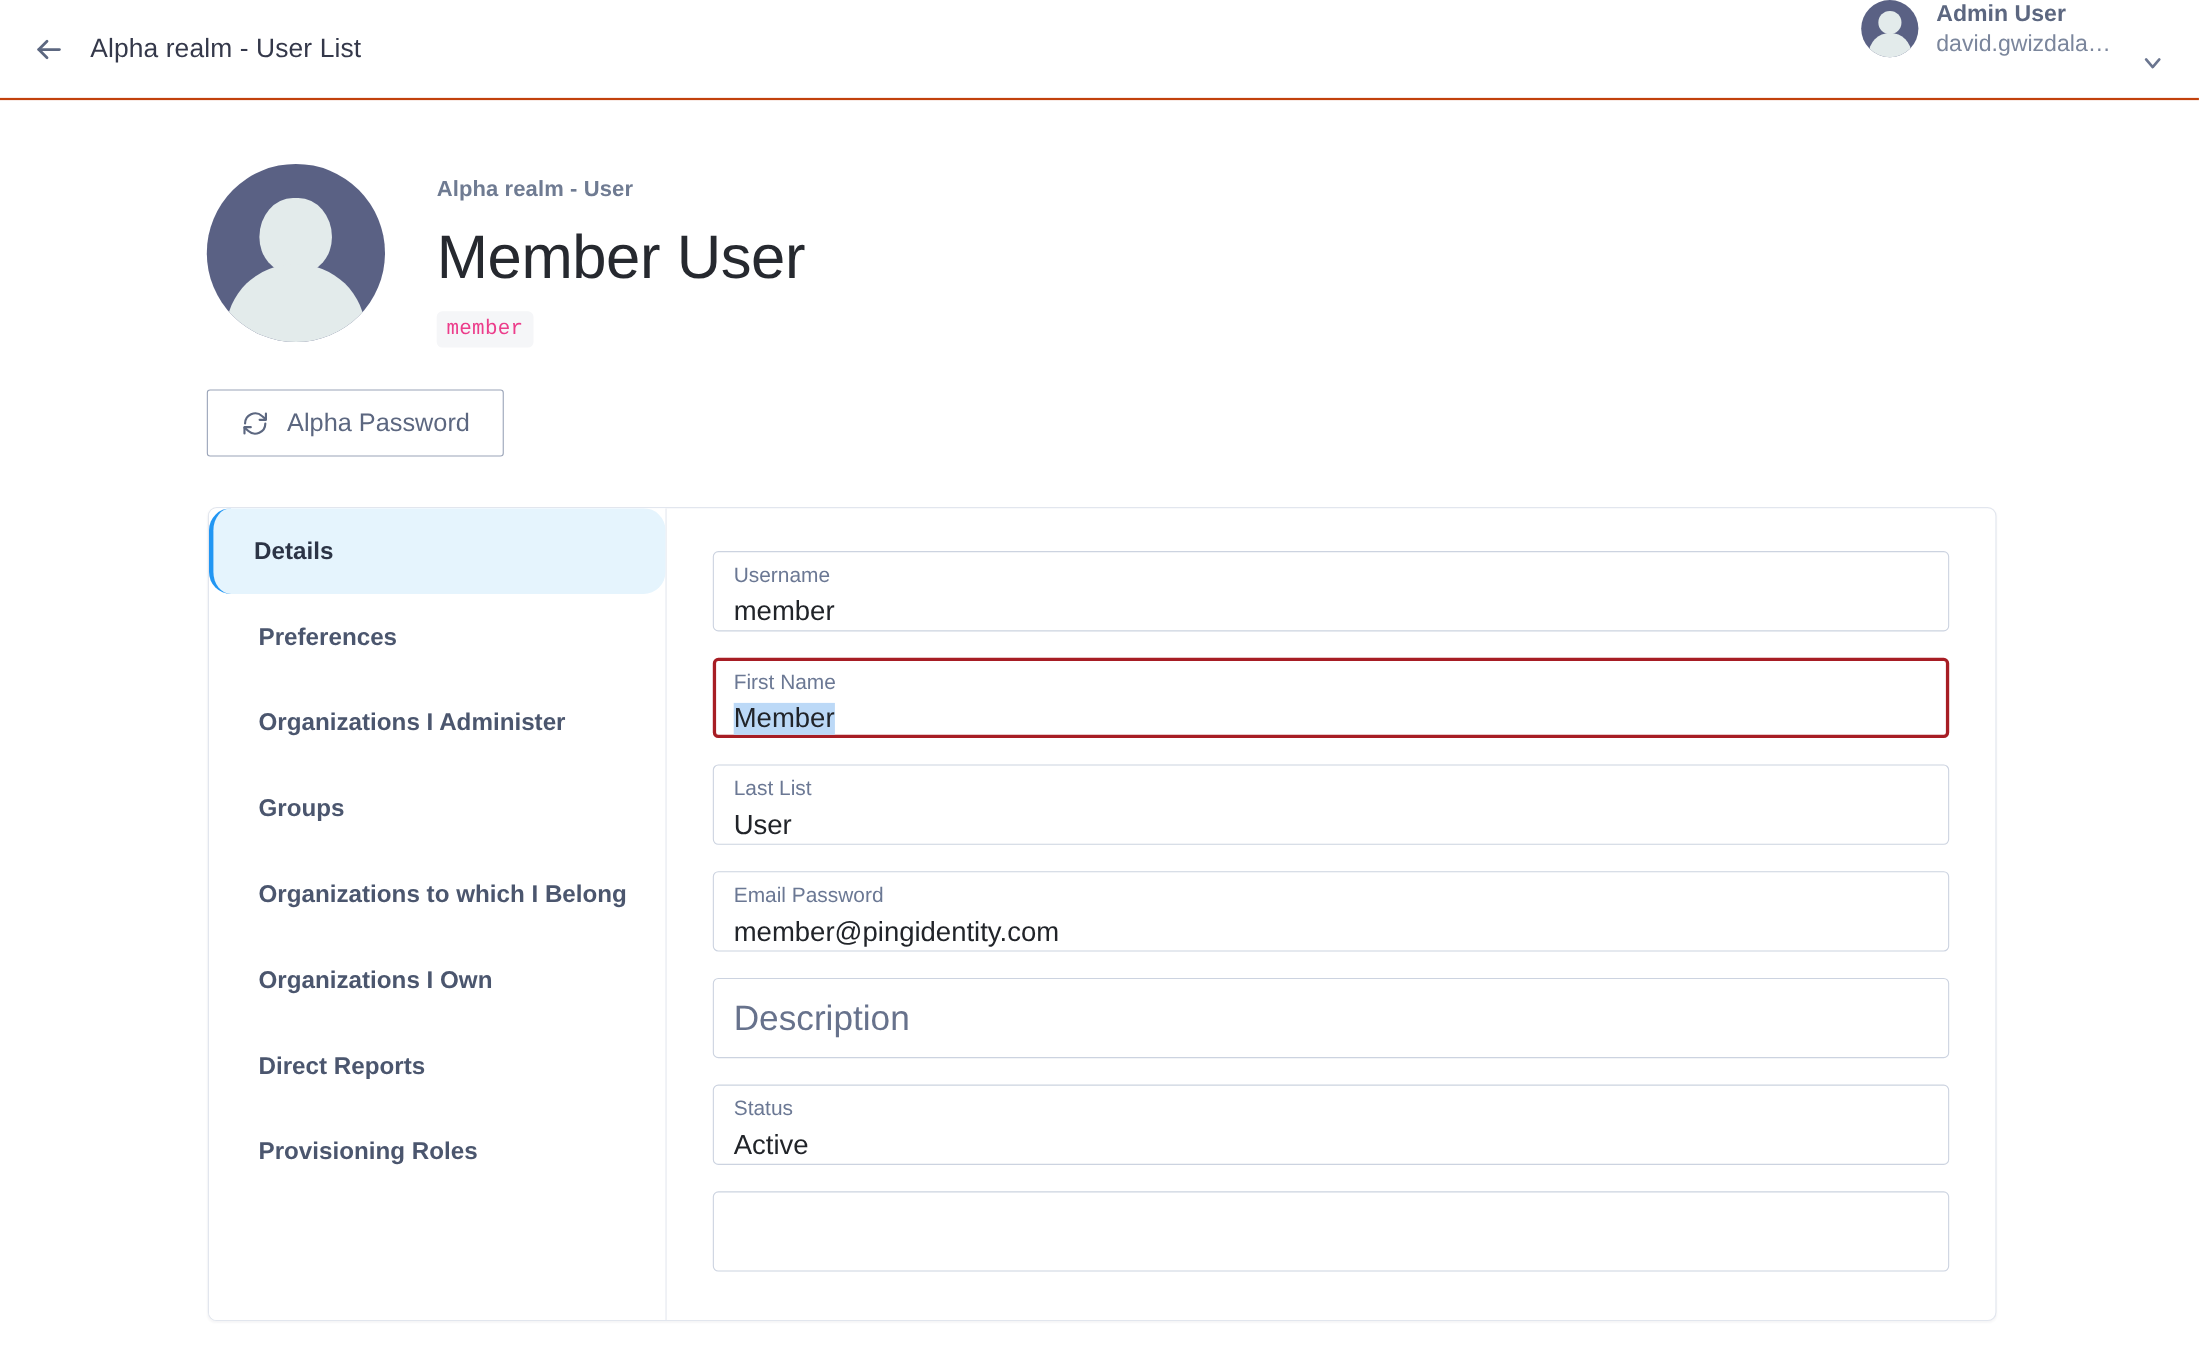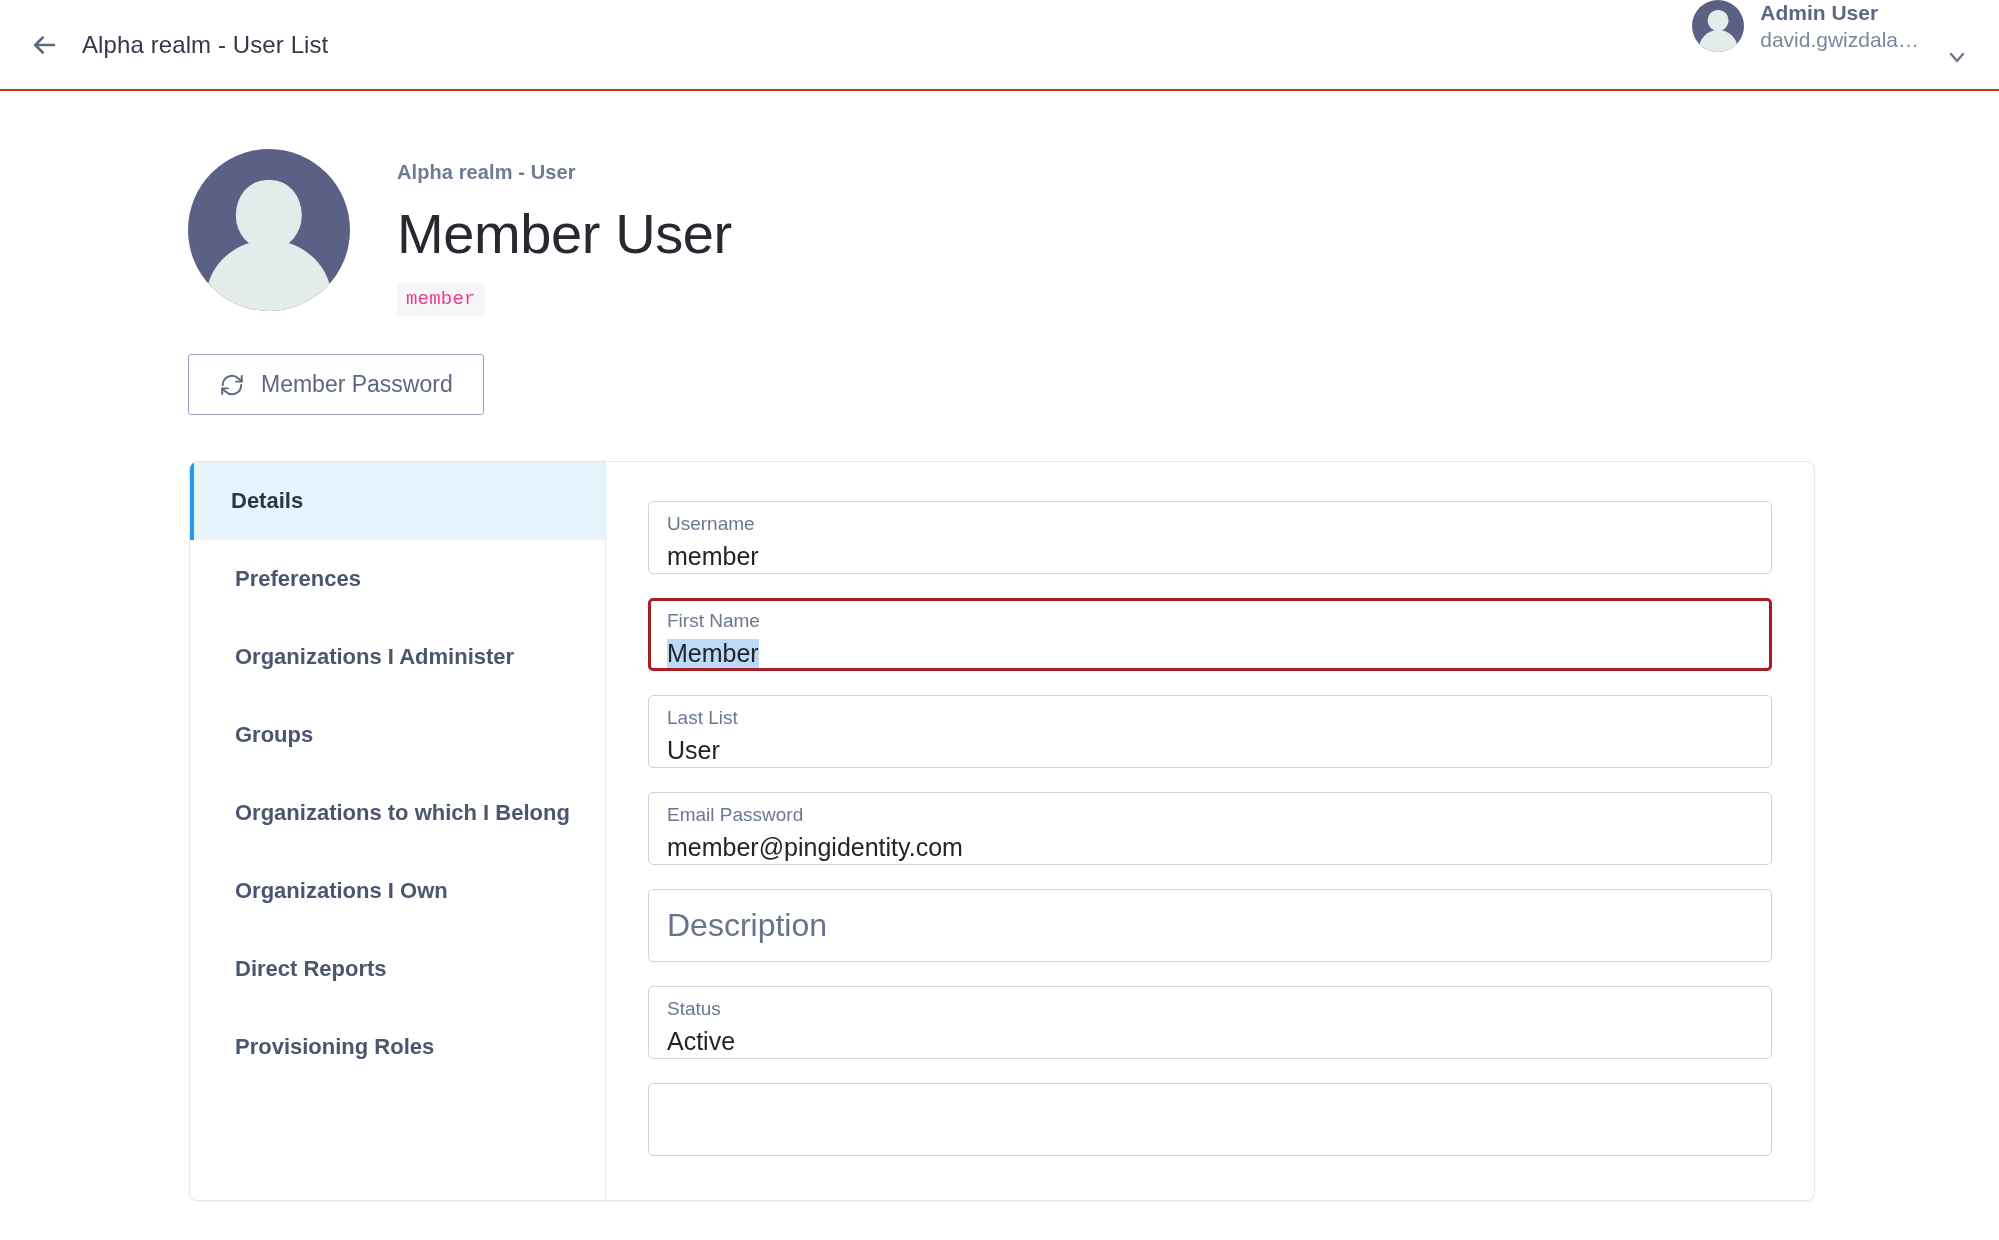--- a/index.html
+++ b/index.html
@@ -224,20 +224,21 @@
     color: #4b566e;
     cursor: pointer;
     border-left: 4px solid transparent;
     white-space: nowrap;
   }
   .side-item.active {
     background: #e5f4fd;
     border-left: 4px solid #2196f3;
     color: #2c3446;
     padding-left: 37px;
+    border-radius: 20px;
   }
 
   
   .form {
     flex: 1 1 auto;
     padding: 39px 42px 0 42px;
   }
 
   .field {
     position: relative;
@@ -339,21 +340,21 @@
 <div class="btn-row">
   <button class="btn-reset">
     <span class="ico">
       <svg width="26" height="26" viewBox="0 0 24 24" fill="none" stroke="currentColor" stroke-width="1.8" stroke-linecap="round" stroke-linejoin="round">
         <path d="M3.5 12a8.5 8.5 0 0 1 14.2-6.3L21 8.5"></path>
         <polyline points="21 3.6 21 8.9 15.7 8.9"></polyline>
         <path d="M20.5 12a8.5 8.5 0 0 1-14.2 6.3L3 15.5"></path>
         <polyline points="3 20.4 3 15.1 8.3 15.1"></polyline>
       </svg>
     </span>
-    <span>Member Password</span>
+    <span>Alpha Password</span>
   </button>
 </div>
 
 <div class="card">
 
   <nav class="side">
     <div class="side-item active">
       <span>Details</span>
     </div>
     <div class="side-item">

